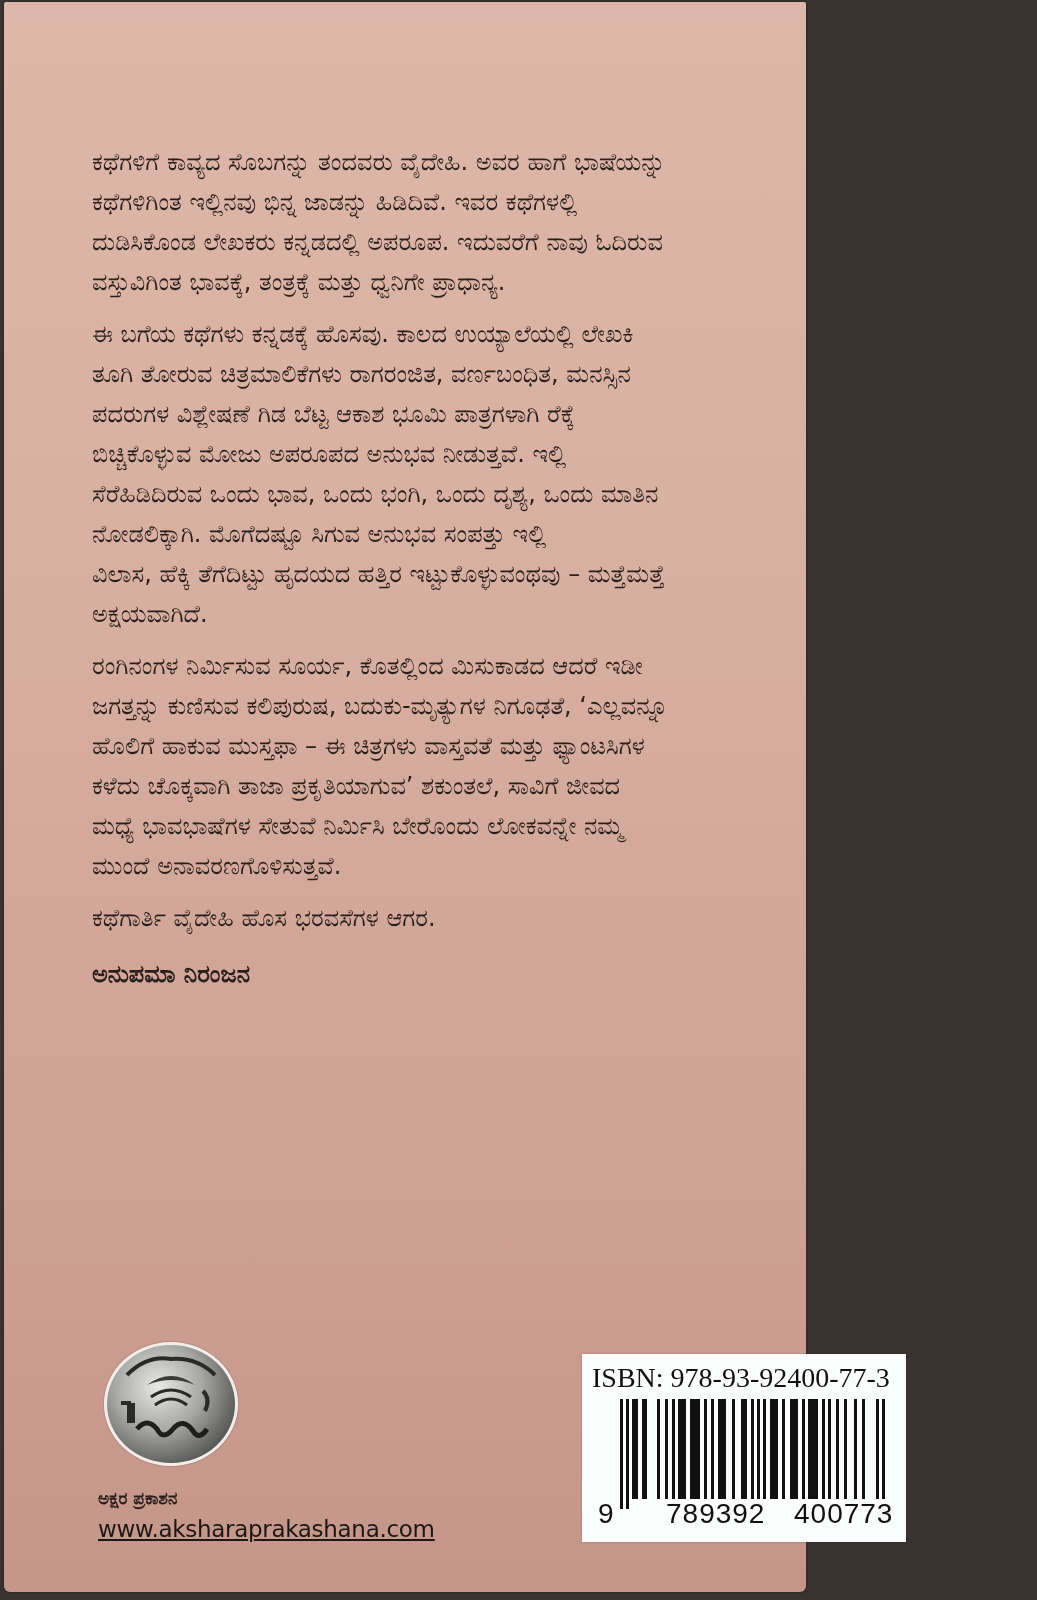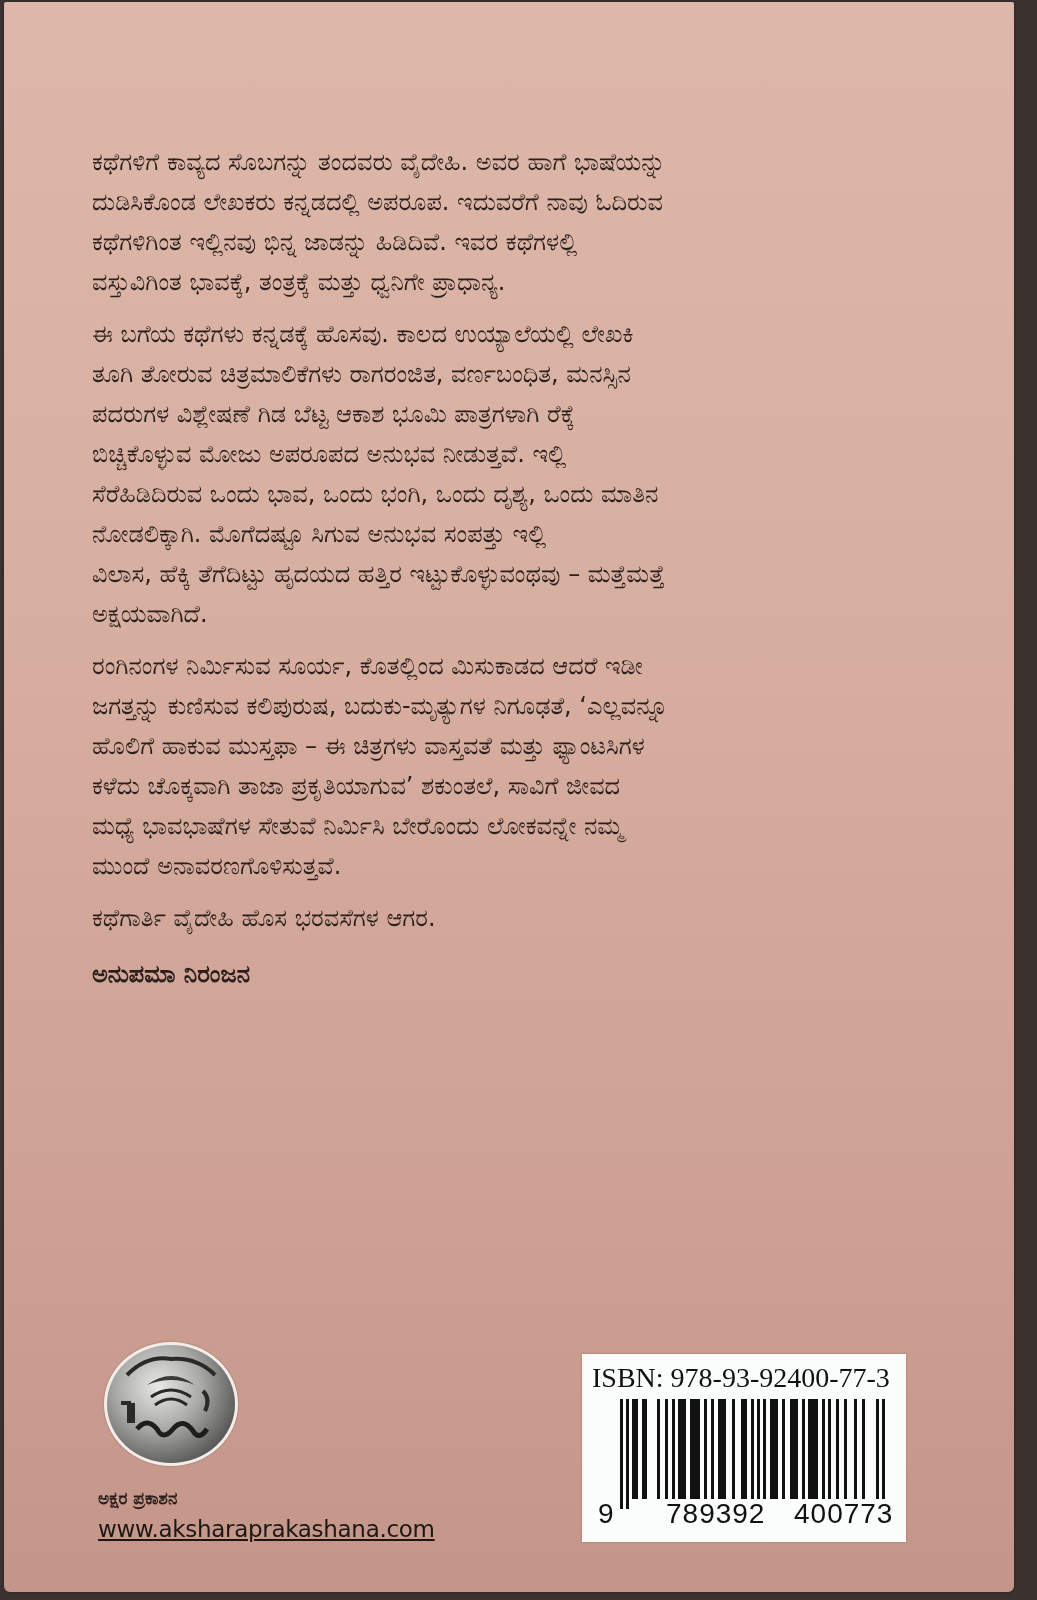--- a/index.html
+++ b/index.html
@@ -7,21 +7,21 @@
       padding: 0;
       width: 1037px;
       height: 1600px;
       overflow: hidden;
       background: #3a332f;
     }
     .cover {
       position: absolute;
       left: 4px;
       top: 2px;
-      width: 1010px;
+      width: 802px;
       height: 1590px;
       background: linear-gradient(180deg, #ddb7a9 0%, #d8b0a2 35%, #cfa395 70%, #c4968a 100%);
       border-radius: 2px 2px 6px 6px;
       box-shadow: 0 0 3px rgba(0,0,0,0.4);
     }
     .blurb {
       position: absolute;
       left: 88px;
       top: 140px;
       width: 820px;
@@ -116,22 +116,22 @@
     }
   </style>
 </head>
 <body>
 
 <div class="cover">
 
   <div class="blurb">
     <div class="para">
       <span class="line">ಕಥೆಗಳಿಗೆ ಕಾವ್ಯದ ಸೊಬಗನ್ನು ತಂದವರು ವೈದೇಹಿ.  ಅವರ ಹಾಗೆ ಭಾಷೆಯನ್ನು</span>
+      <span class="line">ಕಥೆಗಳಿಗಿಂತ  ಇಲ್ಲಿನವು  ಭಿನ್ನ  ಜಾಡನ್ನು  ಹಿಡಿದಿವೆ.   ಇವರ  ಕಥೆಗಳಲ್ಲಿ</span>
       <span class="line">ದುಡಿಸಿಕೊಂಡ ಲೇಖಕರು ಕನ್ನಡದಲ್ಲಿ ಅಪರೂಪ. ಇದುವರೆಗೆ ನಾವು ಓದಿರುವ</span>
-      <span class="line">ಕಥೆಗಳಿಗಿಂತ  ಇಲ್ಲಿನವು  ಭಿನ್ನ  ಜಾಡನ್ನು  ಹಿಡಿದಿವೆ.   ಇವರ  ಕಥೆಗಳಲ್ಲಿ</span>
       <span class="line">ವಸ್ತುವಿಗಿಂತ ಭಾವಕ್ಕೆ, ತಂತ್ರಕ್ಕೆ ಮತ್ತು ಧ್ವನಿಗೇ ಪ್ರಾಧಾನ್ಯ.</span>
     </div>
     <div class="para">
       <span class="line">ಈ ಬಗೆಯ ಕಥೆಗಳು ಕನ್ನಡಕ್ಕೆ ಹೊಸವು.  ಕಾಲದ ಉಯ್ಯಾಲೆಯಲ್ಲಿ ಲೇಖಕಿ</span>
       <span class="line">ತೂಗಿ ತೋರುವ ಚಿತ್ರಮಾಲಿಕೆಗಳು ರಾಗರಂಜಿತ, ವರ್ಣಬಂಧಿತ, ಮನಸ್ಸಿನ</span>
       <span class="line">ಪದರುಗಳ  ವಿಶ್ಲೇಷಣೆ  ಗಿಡ  ಬೆಟ್ಟ  ಆಕಾಶ  ಭೂಮಿ  ಪಾತ್ರಗಳಾಗಿ  ರೆಕ್ಕೆ</span>
       <span class="line">ಬಿಚ್ಚಿಕೊಳ್ಳುವ  ಮೋಜು  ಅಪರೂಪದ  ಅನುಭವ  ನೀಡುತ್ತವೆ.   ಇಲ್ಲಿ</span>
       <span class="line">ಸೆರೆಹಿಡಿದಿರುವ ಒಂದು ಭಾವ, ಒಂದು ಭಂಗಿ, ಒಂದು ದೃಶ್ಯ, ಒಂದು ಮಾತಿನ</span>
       <span class="line">ನೋಡಲಿಕ್ಕಾಗಿ.     ಮೊಗೆದಷ್ಟೂ  ಸಿಗುವ  ಅನುಭವ  ಸಂಪತ್ತು  ಇಲ್ಲಿ</span>
       <span class="line">ವಿಲಾಸ, ಹೆಕ್ಕಿ ತೆಗೆದಿಟ್ಟು ಹೃದಯದ ಹತ್ತಿರ ಇಟ್ಟುಕೊಳ್ಳುವಂಥವು – ಮತ್ತೆಮತ್ತೆ</span>

